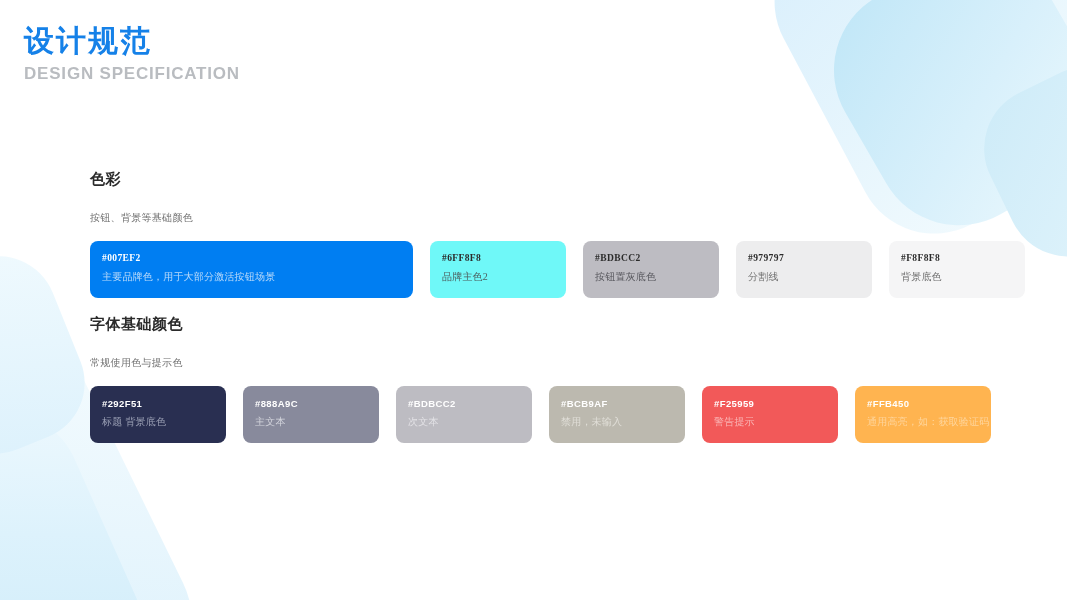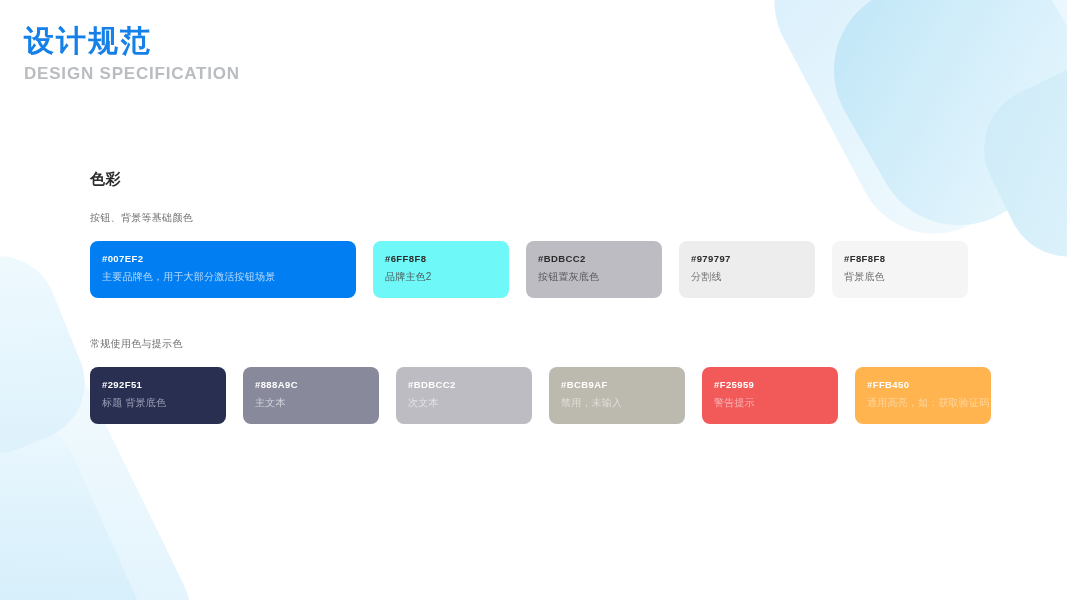--- a/index.html
+++ b/index.html
@@ -118,21 +118,21 @@
     color: #b9bcc0;
     letter-spacing: 0.8px;
     margin-top: 4px;
   }
 
   .section {
     position: absolute;
     left: 90px;
   }
 
-  .section-colors { top: 170px; }
+  .section-colors { top: 170px; font-family: Liberation Serif, serif; }
   .section-fonts  { top: 315px; }
 
   .section-title {
     font-size: 15px;
     font-weight: bold;
     color: #2b2b2b;
     letter-spacing: 0.5px;
   }
 
   .section-desc {
@@ -150,21 +150,21 @@
   .swatch {
     height: 57px;
     border-radius: 8px;
     padding: 12px 12px 0 12px;
     margin-right: 17px;
     flex: 0 0 auto;
     width: 136px;
     overflow: hidden;
   }
 
-  .swatch.wide { width: 266px; }
+  .swatch.wide { width: 323px; }
 
   .swatch:last-child { margin-right: 0; }
 
   .swatch-hex {
     font-size: 9.5px;
     font-weight: bold;
     letter-spacing: 0.4px;
     line-height: 1.2;
     white-space: nowrap;
   }
@@ -217,20 +217,21 @@
           <div class="swatch-label" style="color: rgb(111, 111, 111);">分割线</div>
         </div>
         <div class="swatch" style="background: rgb(245, 245, 246);">
           <div class="swatch-hex" style="color: rgb(43, 43, 43);">#F8F8F8</div>
           <div class="swatch-label" style="color: rgb(111, 111, 111);">背景底色</div>
         </div>
       </div>
   </div>
 
   <div class="section section-fonts">
+    <div class="section-title">字体基础颜色</div>
     <div class="section-desc">常规使用色与提示色</div>
     <div class="swatch-row" id="row-1">
         <div class="swatch" style="background: rgb(41, 47, 81);">
           <div class="swatch-hex" style="color: rgb(255, 255, 255);">#292F51</div>
           <div class="swatch-label" style="color: rgb(155, 160, 181);">标题 背景底色</div>
         </div>
         <div class="swatch" style="background: rgb(136, 138, 156);">
           <div class="swatch-hex" style="color: rgb(255, 255, 255);">#888A9C</div>
           <div class="swatch-label" style="color: rgb(211, 212, 220);">主文本</div>
         </div>

